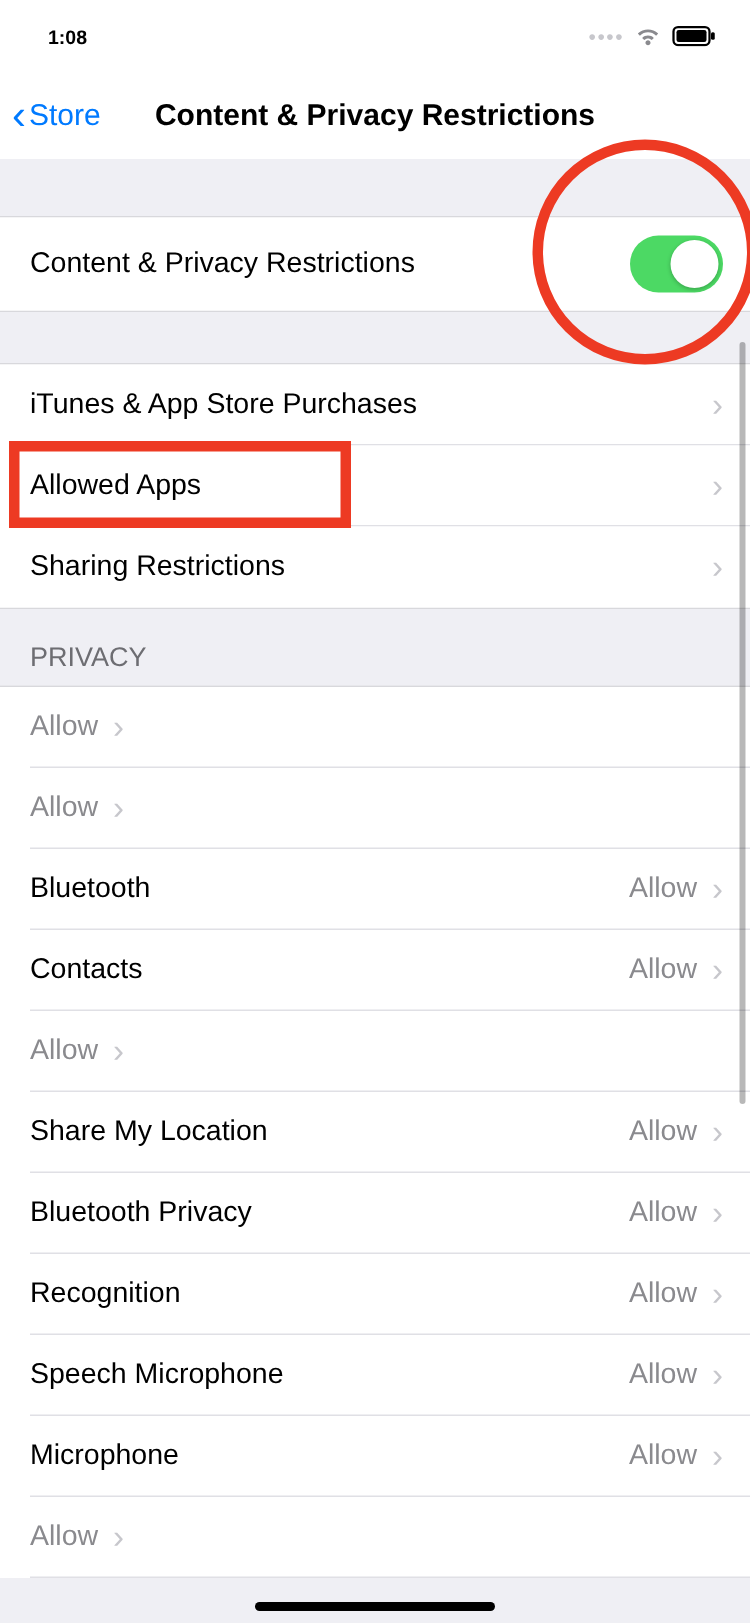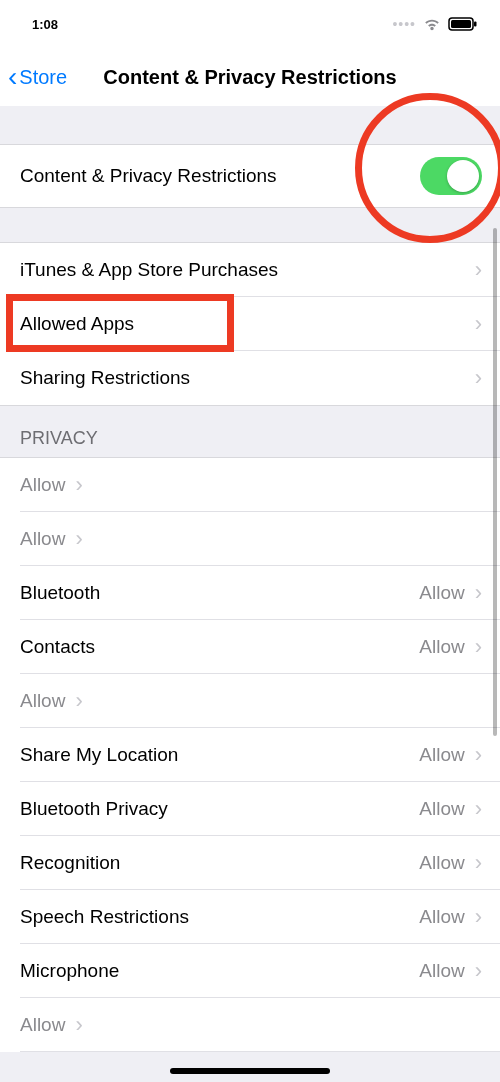--- a/index.html
+++ b/index.html
@@ -269,21 +269,21 @@
     <span class="chevron">›</span>
     <div class="cell-inner-border"></div>
   </div>
   <div class="cell with-inner">
     <span class="cell-label">Recognition</span>
     <span class="cell-detail">Allow</span>
     <span class="chevron">›</span>
     <div class="cell-inner-border"></div>
   </div>
   <div class="cell with-inner">
-    <span class="cell-label">Speech Restrictions</span>
+    <span class="cell-label">Speech Microphone</span>
     <span class="cell-detail">Allow</span>
     <span class="chevron">›</span>
     <div class="cell-inner-border"></div>
   </div>
   <div class="cell with-inner">
     <span class="cell-label">Microphone</span>
     <span class="cell-detail">Allow</span>
     <span class="chevron">›</span>
     <div class="cell-inner-border"></div>
   </div>

